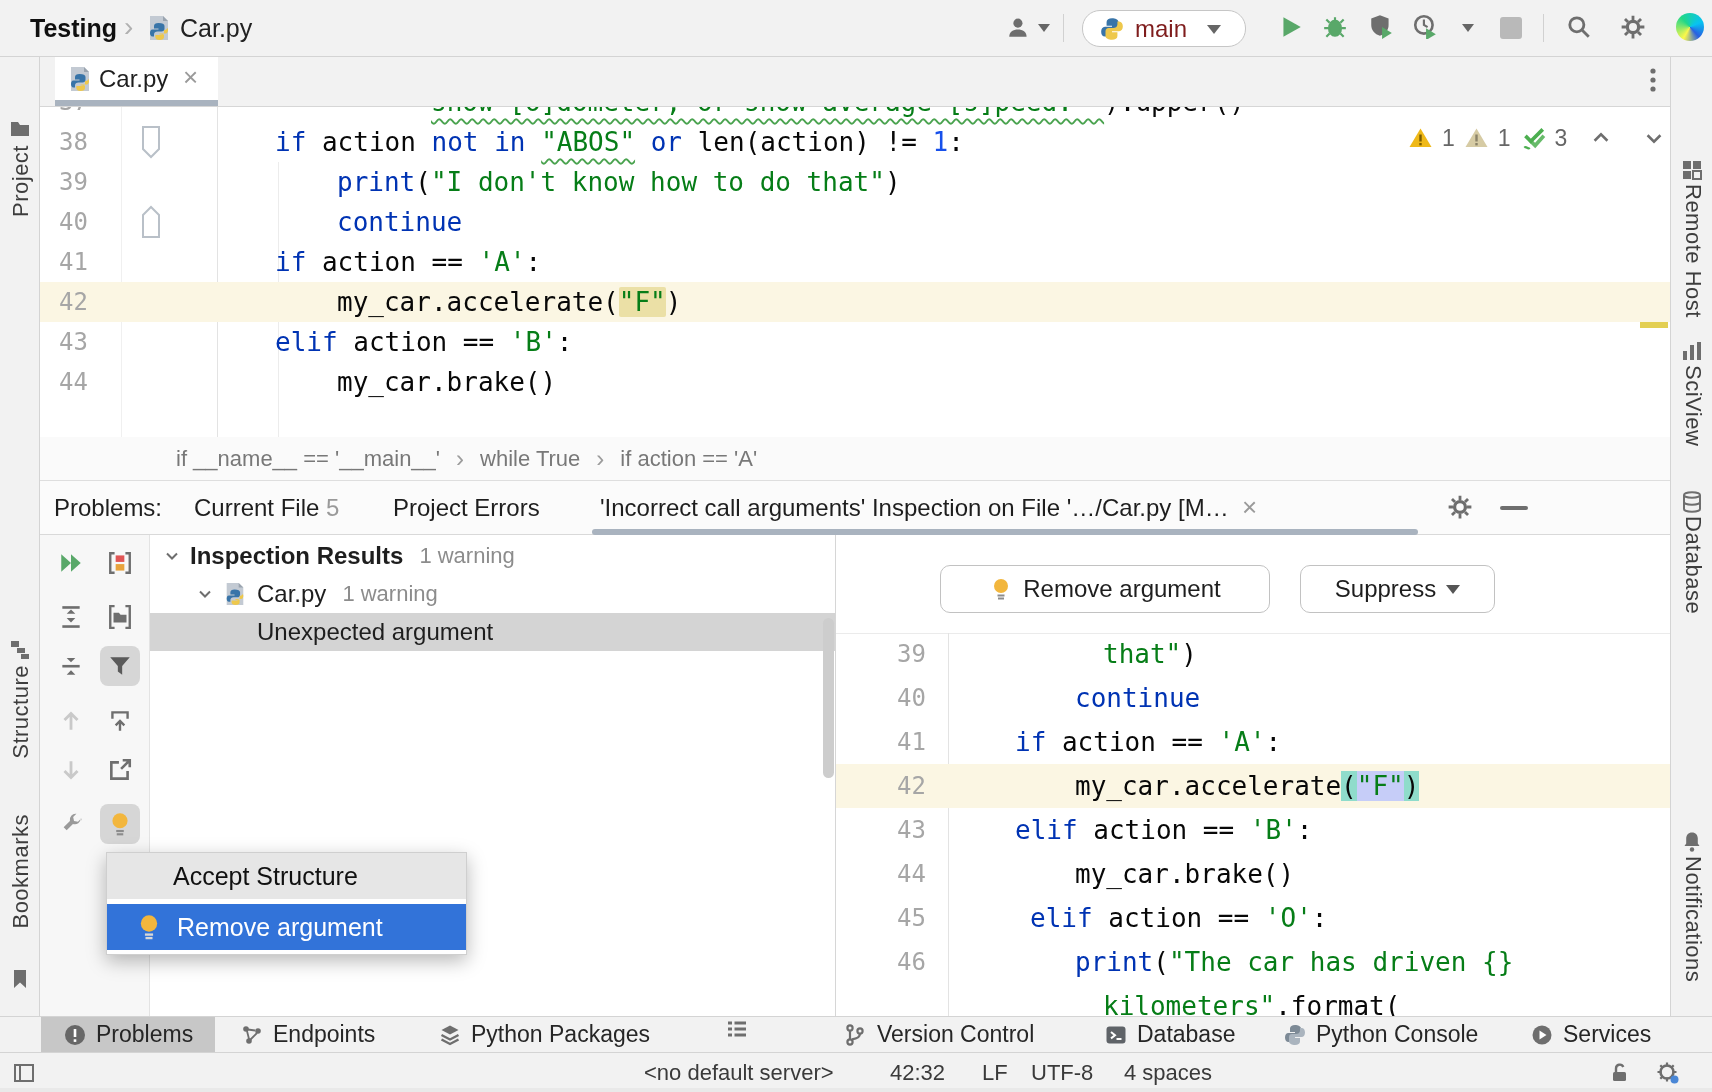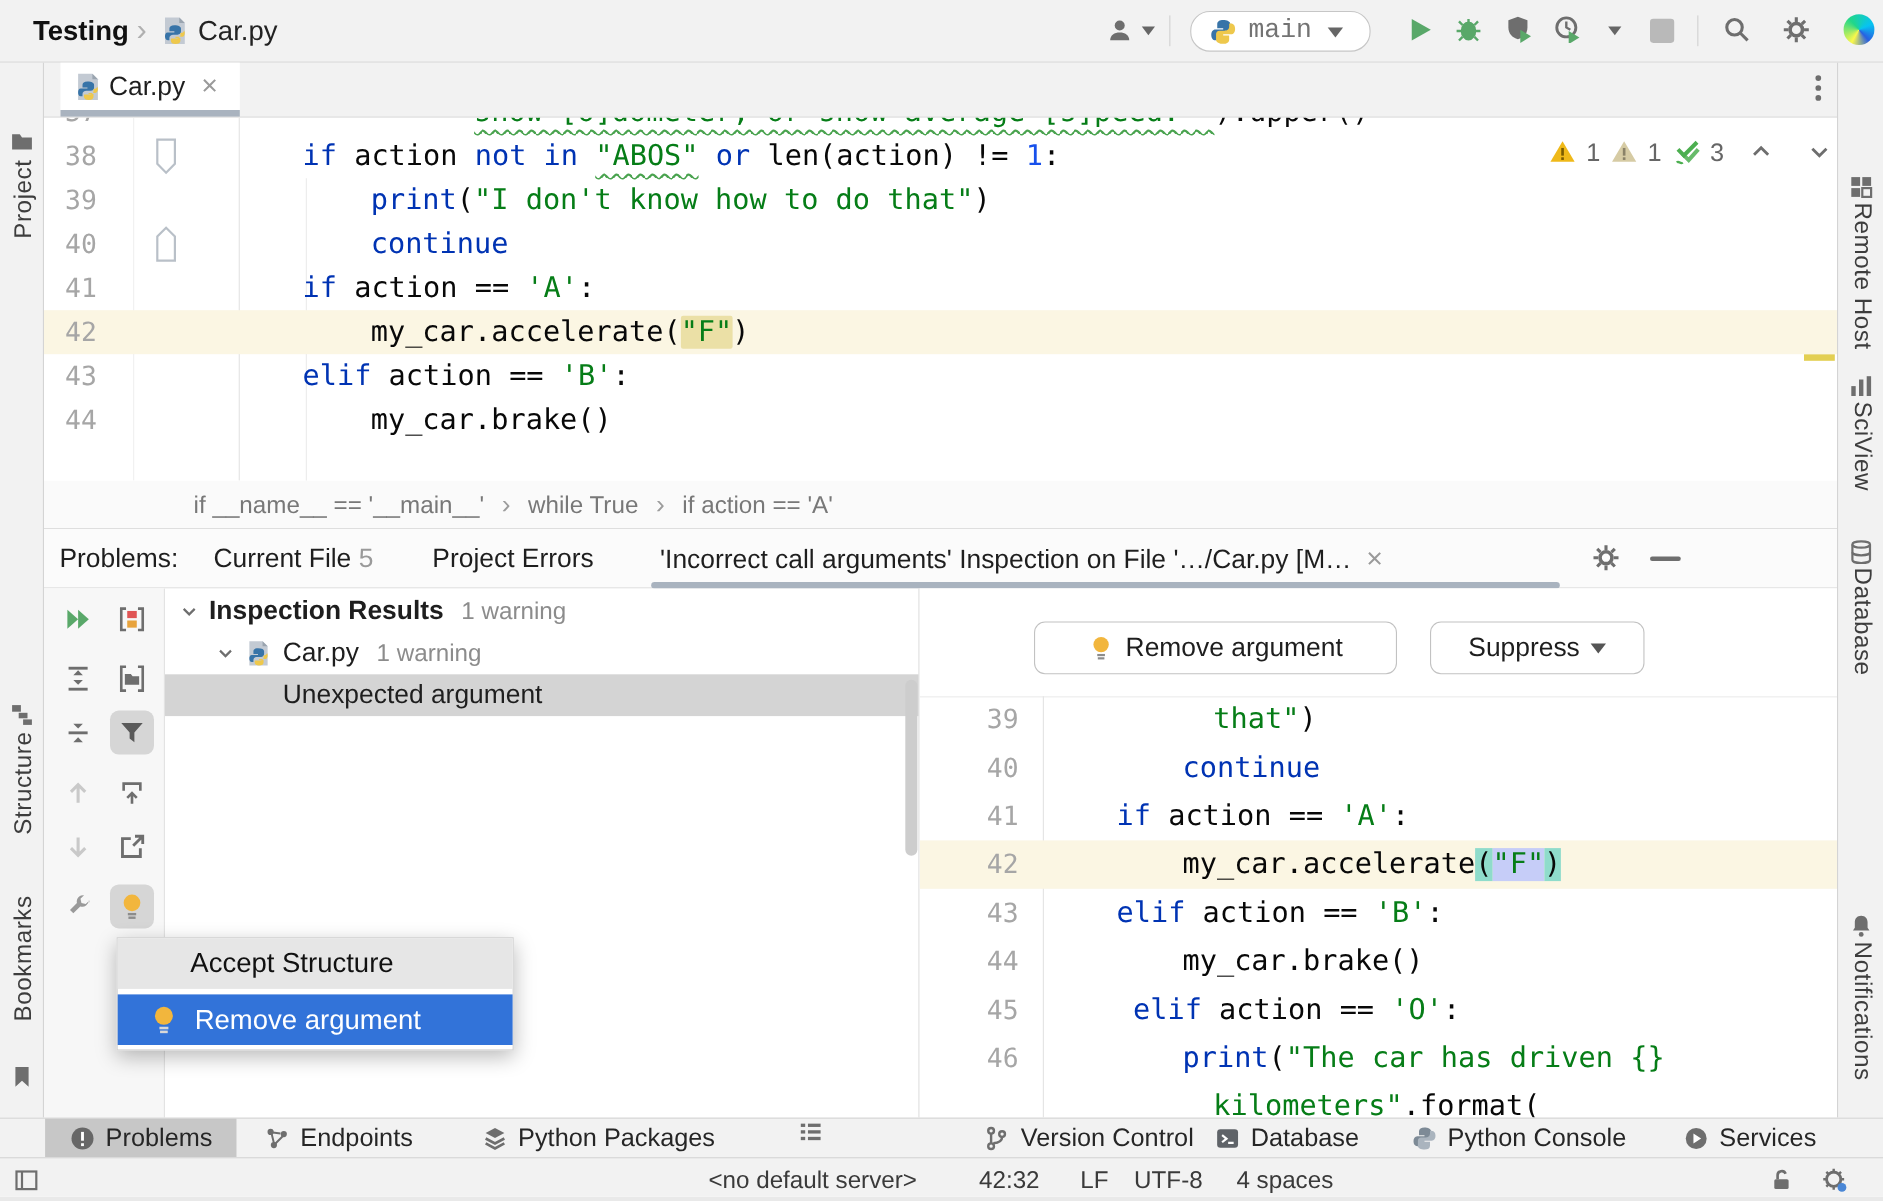--- a/index.html
+++ b/index.html
@@ -9,21 +9,21 @@
          font-family:"Liberation Sans", sans-serif; color:#1e1e1e; }
   .abs { position:absolute; }
 
   
   #toolbar { position:absolute; left:0; top:0; width:1712px; height:57px; background:#f2f2f2; border-bottom:1px solid #d4d4d4; }
   #toolbar .crumb-proj { position:absolute; left:30px; top:0; height:56px; line-height:56px; font-weight:bold; font-size:25px; color:#101010; }
   #toolbar .crumb-sep  { position:absolute; left:124px; top:0; height:56px; line-height:54px; font-size:28px; color:#b0b0b0; }
   #toolbar .crumb-file { position:absolute; left:180px; top:0; height:56px; line-height:56px; font-size:25px; color:#222; }
   .vsep { position:absolute; top:14px; width:1px; height:28px; background:#d1d1d1; }
   #run-pill { position:absolute; left:1082px; top:10px; width:164px; height:37px; background:#fff; border:1px solid #c6c6c6; border-radius:18px; }
-  #run-pill .rc-label { position:absolute; left:52px; top:0; height:35px; line-height:35px; font-size:24px; color:#737373;font-family:Liberation Mono, monospace; }
+  #run-pill .rc-label { position:absolute; left:52px; top:0; height:35px; line-height:35px; font-size:24px; color:#7f1d1d; }
   .caret-down { width:0; height:0; border-left:7px solid transparent; border-right:7px solid transparent; border-top:9px solid #666; }
   .icon24 { width:26px; height:26px; }
 
   
   #left-stripe  { position:absolute; left:0; top:57px; width:40px;  height:959px; background:#f2f2f2; border-right:1px solid #d4d4d4; }
   #right-stripe { position:absolute; left:1670px; top:57px; width:42px; height:959px; background:#f2f2f2; border-left:1px solid #d4d4d4; }
   .vlabel { position:absolute; writing-mode:vertical-rl; font-size:22px; color:#3d3d3d; letter-spacing:0.5px; }
   .vlabel.flip { transform:rotate(180deg); }
   .stripe-ic { position:absolute; left:8px; width:24px; height:24px; }
   #right-stripe .stripe-ic { left:9px; }
@@ -558,21 +558,21 @@
             <rect x="3" y="4.5" width="4" height="3"></rect>
             <rect x="9.5" y="4.5" width="11.5" height="3"></rect>
             <rect x="3" y="10.5" width="4" height="3"></rect>
             <rect x="9.5" y="10.5" width="11.5" height="3"></rect>
             <rect x="3" y="16.5" width="4" height="3"></rect>
             <rect x="9.5" y="16.5" width="11.5" height="3"></rect>
           </svg>
         </span>
         <span>TODO</span>
       </div>
-      <div class="bitem" style="left: 872px; gap: 10px;">
+      <div class="bitem" style="left: 821px; gap: 10px;">
         <span>
           <svg width="24" height="24" viewBox="0 0 24 24" fill="none" stroke="#6e6e6e" stroke-width="2.2">
             <circle cx="7" cy="5" r="2.6"></circle>
             <circle cx="7" cy="19" r="2.6"></circle>
             <circle cx="17" cy="8" r="2.6"></circle>
             <path d="M7 7.6v8.8M17 10.6c0 4.4-4.5 5.4-8 5.7"></path>
           </svg>
         </span>
         <span>Version Control</span>
       </div>

